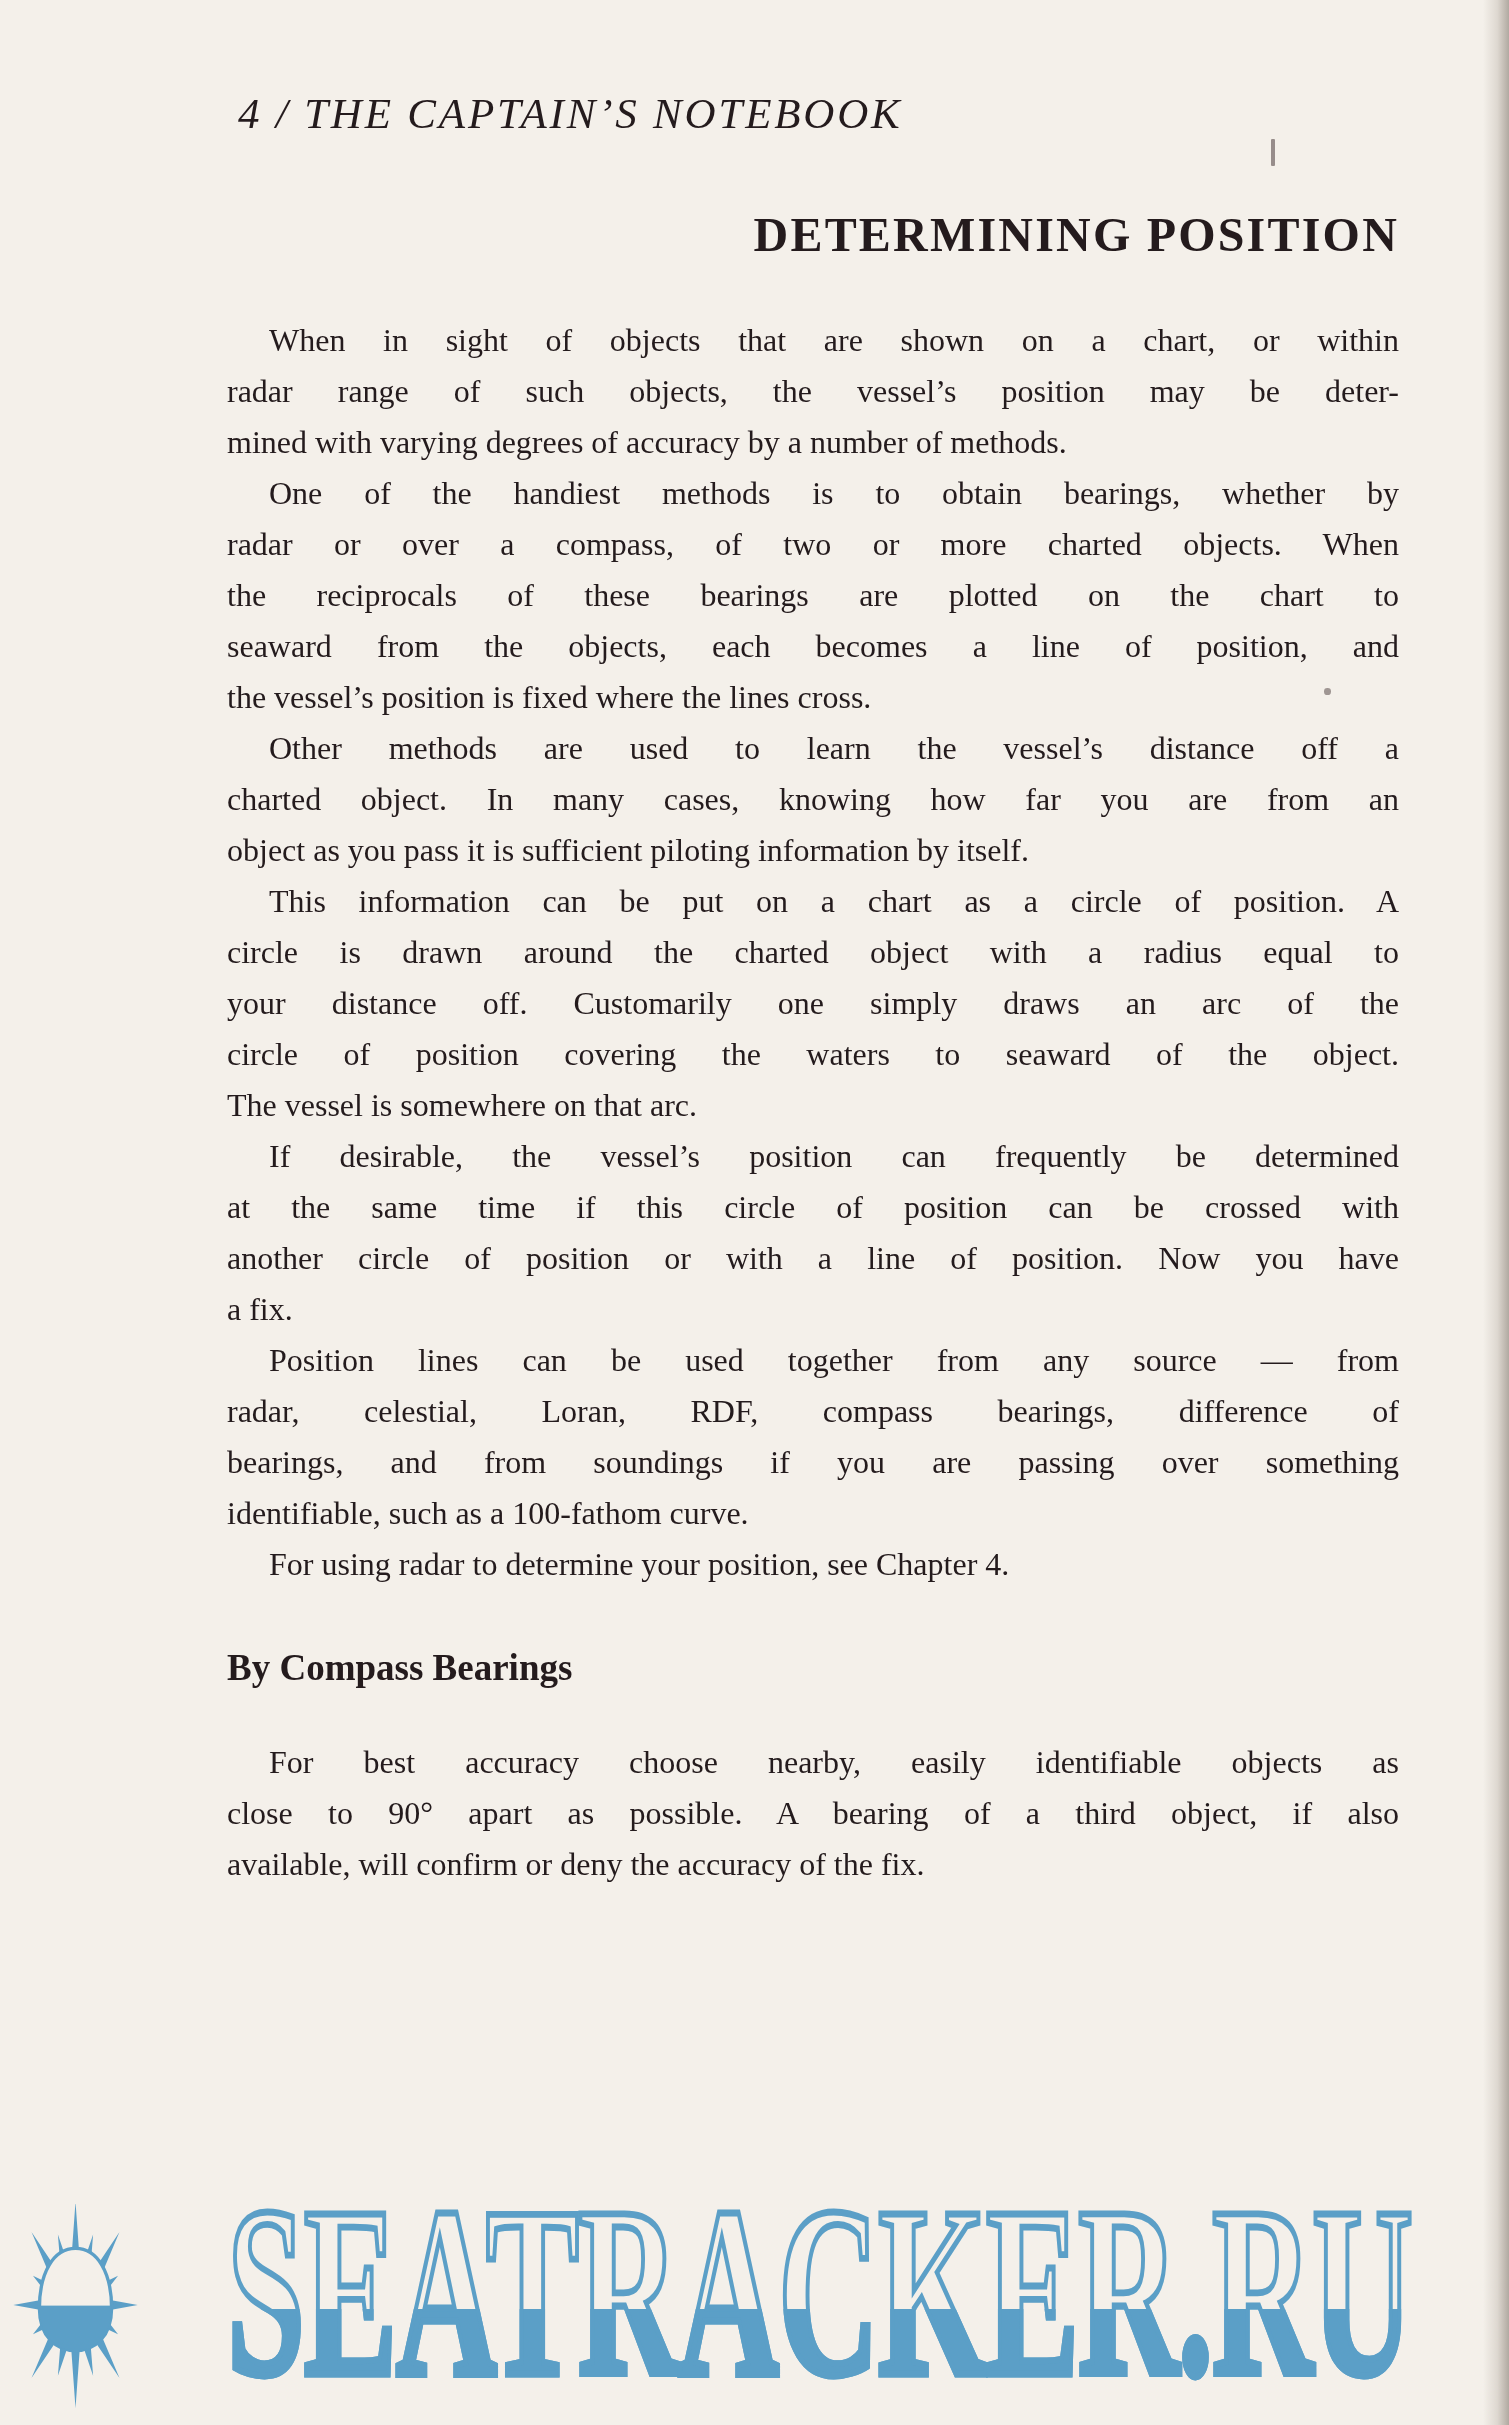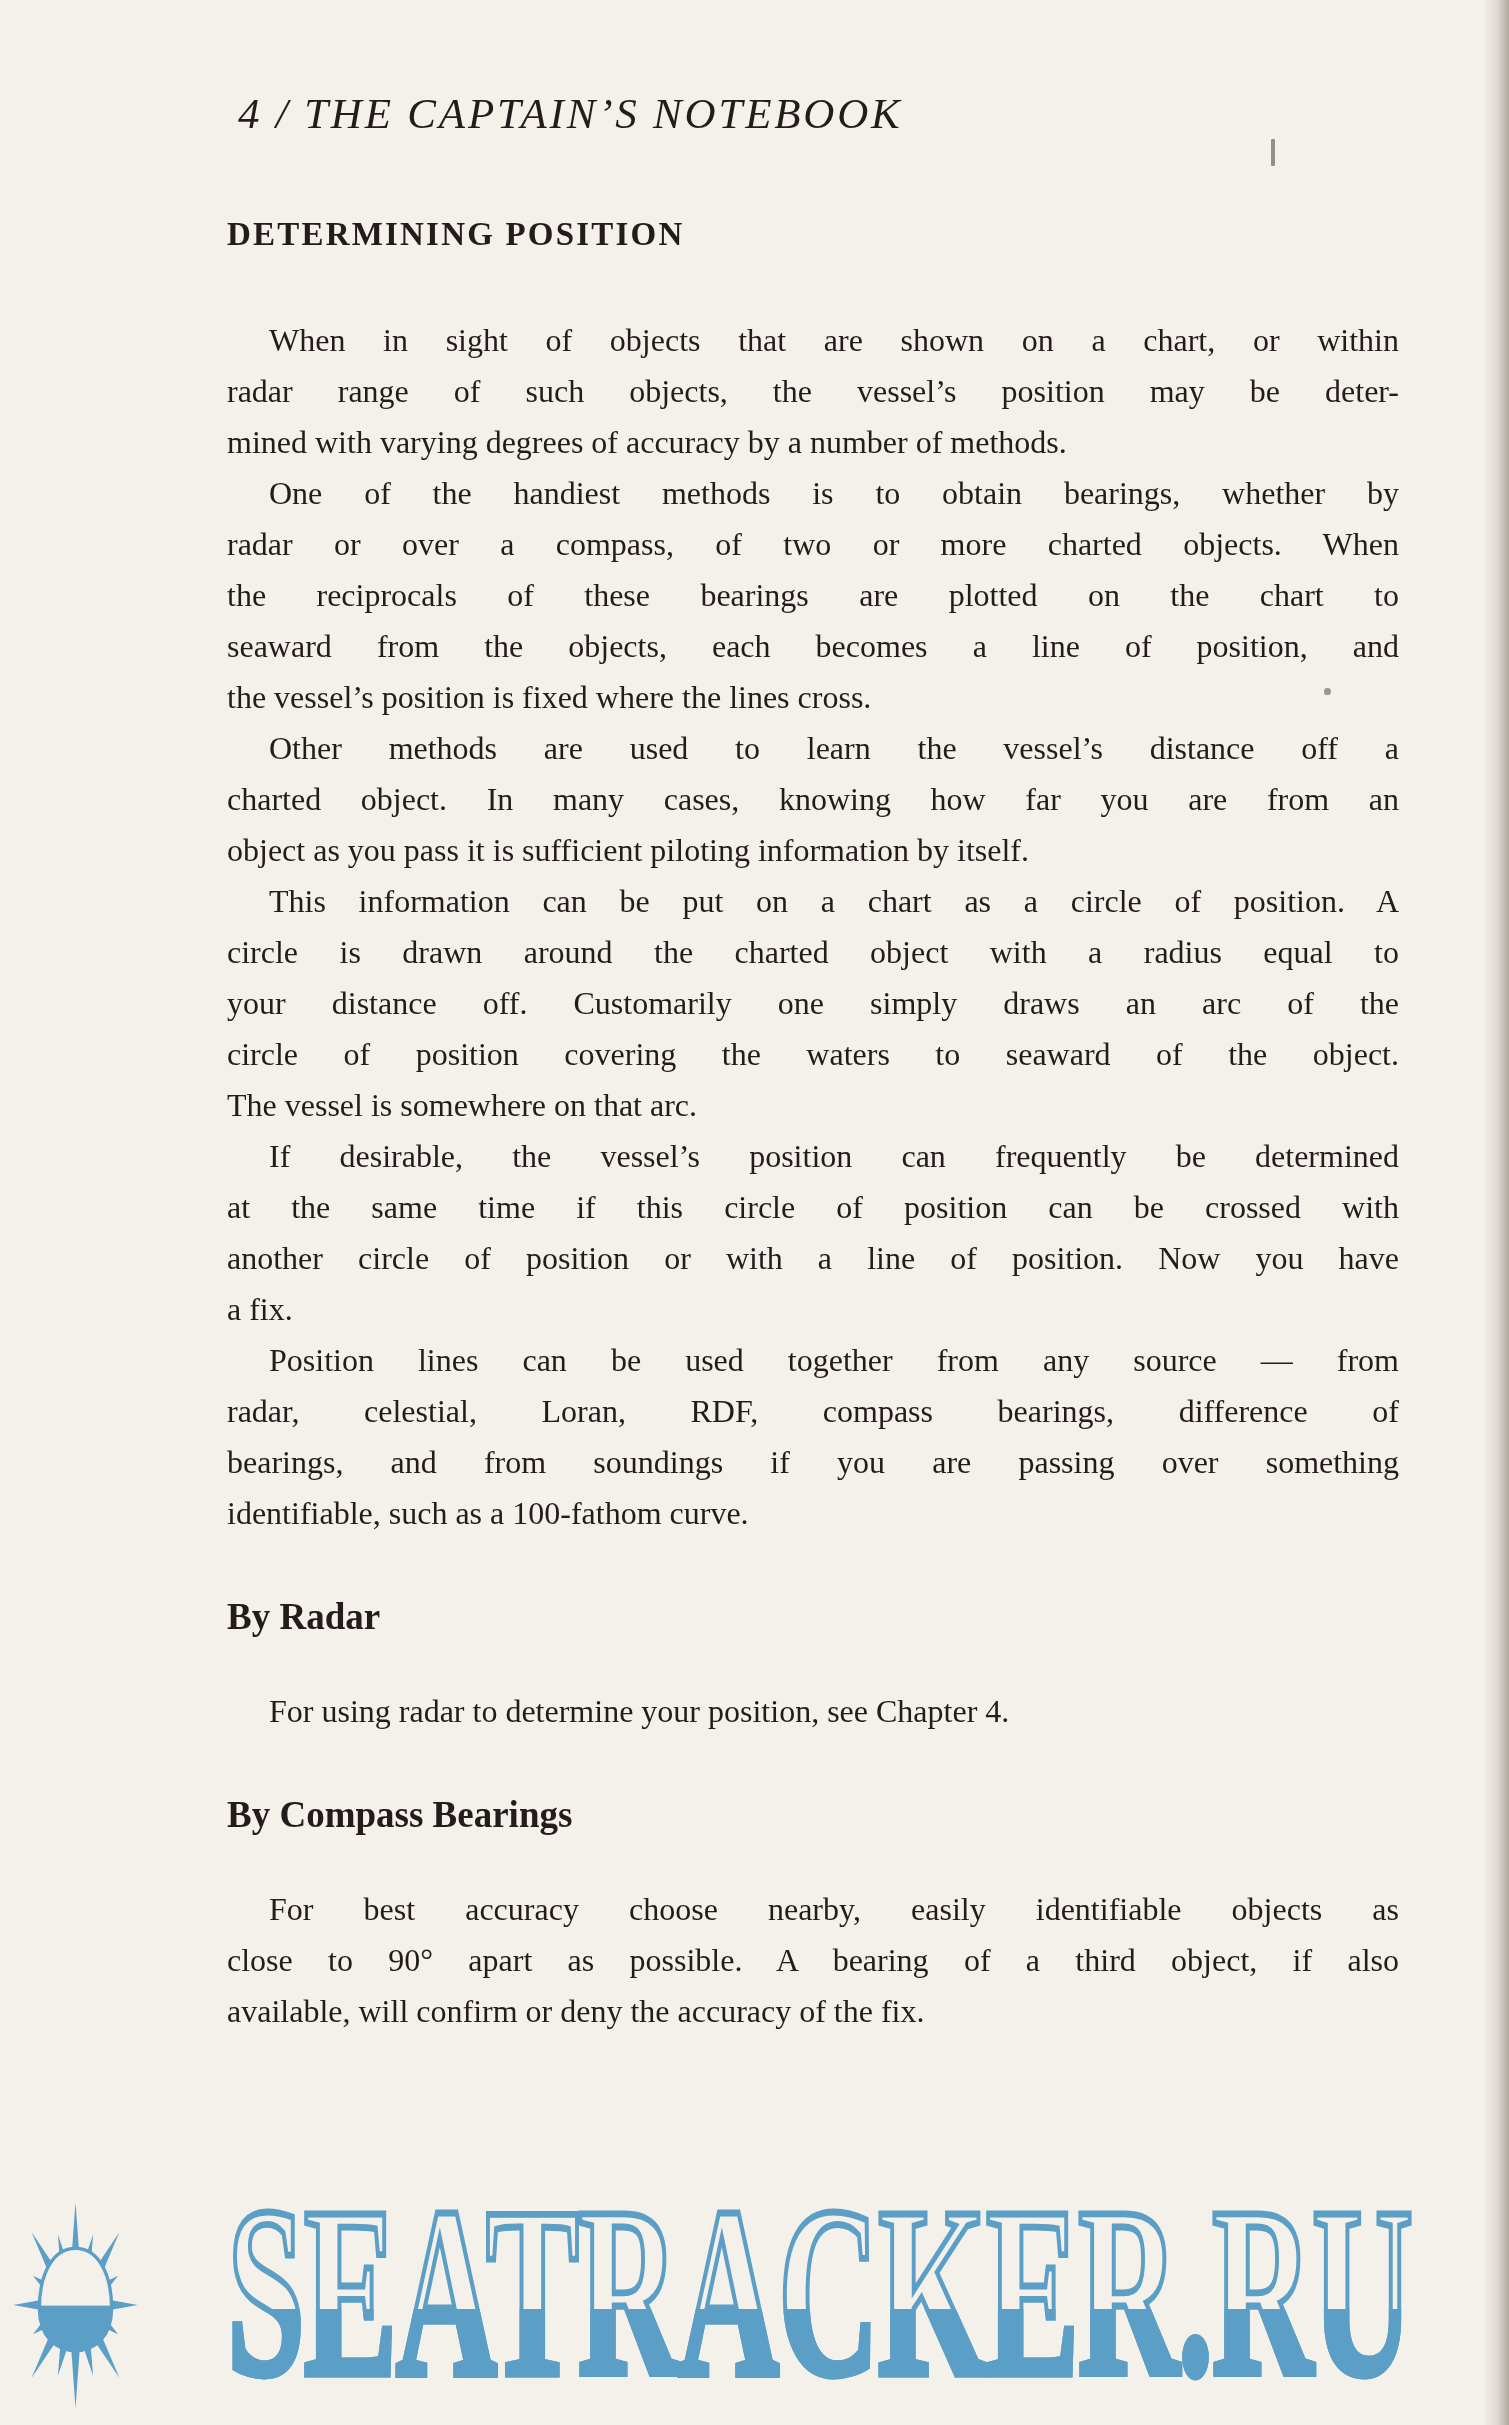--- a/index.html
+++ b/index.html
@@ -44,23 +44,23 @@
   }
 
   .text-block {
     position: absolute;
     left: 227px;
     top: 210px;
     width: 1172px;
   }
 
   .doc-title {
-    text-align: left;
+    text-align: right;
     font-weight: bold;
-    font-size: 33px;
+    font-size: 48px;
     line-height: 49px;
     letter-spacing: 2.2px;
     margin: 0 0 56px 0;
   }
 
   .para {
     font-size: 32px;
     line-height: 51px;
     margin: 0;
   }
@@ -150,21 +150,20 @@
           <div class="line">at the same time if this circle of position can be crossed with</div>
           <div class="line">another circle of position or with a line of position. Now you have</div>
           <div class="line last">a fix.</div>
         </div>
         <div class="para">
           <div class="line first">Position lines can be used together from any source — from</div>
           <div class="line">radar, celestial, Loran, RDF, compass bearings, difference of</div>
           <div class="line">bearings, and from soundings if you are passing over something</div>
           <div class="line last">identifiable, such as a 100-fathom curve.</div>
         </div>
-        <div class="section-heading">By Radar</div>
         <div class="para">
           <div class="line first last">For using radar to determine your position, see Chapter 4.</div>
         </div>
         <div class="section-heading">By Compass Bearings</div>
         <div class="para">
           <div class="line first">For best accuracy choose nearby, easily identifiable objects as</div>
           <div class="line">close to 90° apart as possible. A bearing of a third object, if also</div>
           <div class="line last">available, will confirm or deny the accuracy of the fix.</div>
         </div>
       </div>

